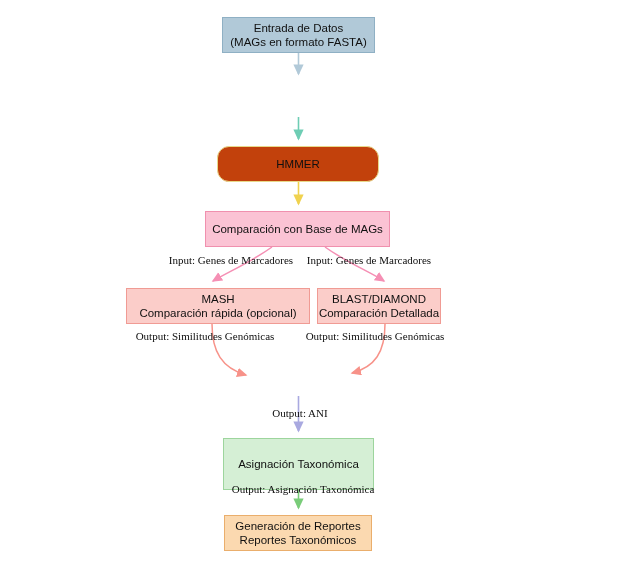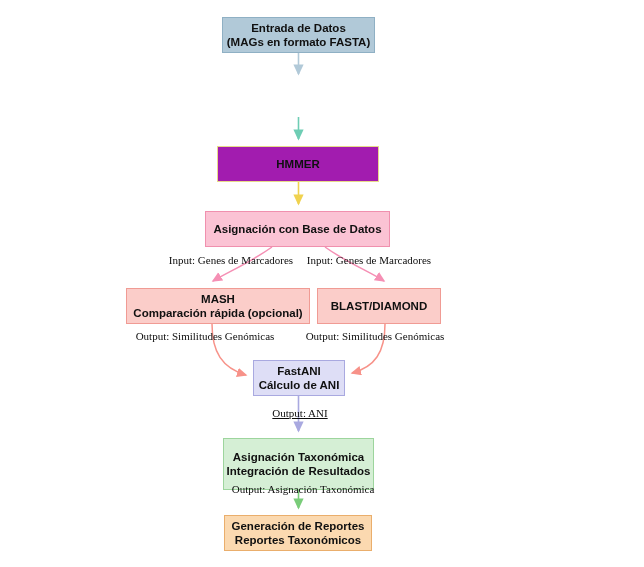--- a/index.html
+++ b/index.html
@@ -8,21 +8,21 @@
     background:#ffffff;
     font-family:"Liberation Sans", sans-serif;
     overflow:hidden;
     position:relative;
   }
   #stage{position:absolute;left:0;top:0;width:644px;height:567px;}
   .node{position:absolute;box-sizing:border-box;display:flex;flex-direction:column;
         align-items:center;justify-content:center;text-align:center;
         font-family:"Liberation Sans", sans-serif;font-size:11.5px;color:#101010;
         line-height:14.5px;border-style:solid;border-width:1px;}
-  .node .ln{display:block;white-space:nowrap;font-weight:bold;}
+  .node .ln{display:block;white-space:nowrap;}
   .elabel{position:absolute;font-family:"Liberation Serif", serif;font-size:11px;
           color:#0d0d0d;white-space:nowrap;line-height:12px;}
   svg.edges{position:absolute;left:0;top:0;width:644px;height:567px;pointer-events:none;}
 </style>
 </head>
 <body style="background: rgb(255, 255, 255);">
 
 <div id="stage">
 
   <svg class="edges" viewBox="0 0 644 567" xmlns="http://www.w3.org/2000/svg">
@@ -68,52 +68,48 @@
 
     <path d="M298.5,474 L298.5,508" fill="none" stroke="#79cc79" stroke-width="1.6" marker-end="url(#ah-green)"></path>
   </svg>
 
   <div class="node" id="n-entrada" style="left: 222px; top: 17px; width: 153px; height: 36px; background: rgb(177, 201, 216); border-color: rgb(143, 176, 196);">
     <span class="ln">Entrada de Datos</span>
     <span class="ln">(MAGs en formato FASTA)</span>
   </div>
 
 
-  <div class="node" id="n-hmmer" style="left: 217px; top: 146px; width: 162px; height: 36px; background: #a21caf; border-color: rgb(232, 217, 138);">
+  <div class="node" id="n-hmmer" style="left: 217px; top: 146px; width: 162px; height: 36px; background: #c2410c; border-color: rgb(232, 217, 138); border-radius: 12px;">
     <span class="ln">HMMER</span>
   </div>
 
   <div class="node" id="n-comparacion" style="left: 205px; top: 211px; width: 185px; height: 36px; background: rgb(251, 195, 212); border-color: rgb(240, 144, 174);">
-    <span class="ln">Asignación con Base de Datos</span>
+    <span class="ln">Comparación con Base de MAGs</span>
   </div>
 
   <div class="node" id="n-mash" style="left: 126px; top: 288px; width: 184px; height: 36px; background: rgb(251, 205, 201); border-color: rgb(240, 155, 148);">
     <span class="ln">MASH</span>
     <span class="ln">Comparación rápida (opcional)</span>
   </div>
 
   <div class="node" id="n-blast" style="left: 317px; top: 288px; width: 124px; height: 36px; background: rgb(251, 205, 201); border-color: rgb(240, 155, 148);">
     <span class="ln">BLAST/DIAMOND</span>
+    <span class="ln">Comparación Detallada</span>
   </div>
 
-  <div class="node" id="n-fastani" style="left: 253px; top: 360px; width: 92px; height: 36px; background: rgb(222, 222, 246); border-color: rgb(169, 169, 224);">
-    <span class="ln">FastANI</span>
-    <span class="ln">Cálculo de ANI</span>
-  </div>
 
   <div class="node" id="n-asignacion" style="left: 223px; top: 438px; width: 151px; height: 52px; background: rgb(213, 239, 213); border-color: rgb(157, 213, 157);">
     <span class="ln">Asignación Taxonómica</span>
-    <span class="ln">Integración de Resultados</span>
   </div>
 
   <div class="node" id="n-reportes" style="left: 224px; top: 515px; width: 148px; height: 36px; background: rgb(251, 217, 176); border-color: rgb(234, 174, 108);">
     <span class="ln">Generación de Reportes</span>
     <span class="ln">Reportes Taxonómicos</span>
   </div>
 
   <div class="elabel" id="l-e4" style="left: 231px; top: 260px; transform: translate(-50%, -50%);">Input: Genes de Marcadores</div>
   <div class="elabel" id="l-e5" style="left: 369px; top: 260px; transform: translate(-50%, -50%);">Input: Genes de Marcadores</div>
   <div class="elabel" id="l-e6" style="left: 205px; top: 336px; transform: translate(-50%, -50%);">Output: Similitudes Genómicas</div>
   <div class="elabel" id="l-e7" style="left: 375px; top: 336px; transform: translate(-50%, -50%);">Output: Similitudes Genómicas</div>
-  <div class="elabel" id="l-e8" style="left: 300px; top: 413px; transform: translate(-50%, -50%); text-decoration: underline;">Output: ANI</div>
+  <div class="elabel" id="l-e8" style="left: 300px; top: 413px; transform: translate(-50%, -50%);">Output: ANI</div>
   <div class="elabel" id="l-e9" style="left: 303px; top: 489px; transform: translate(-50%, -50%);">Output: Asignación Taxonómica</div>
 
 </div>
 
 </body></html>

